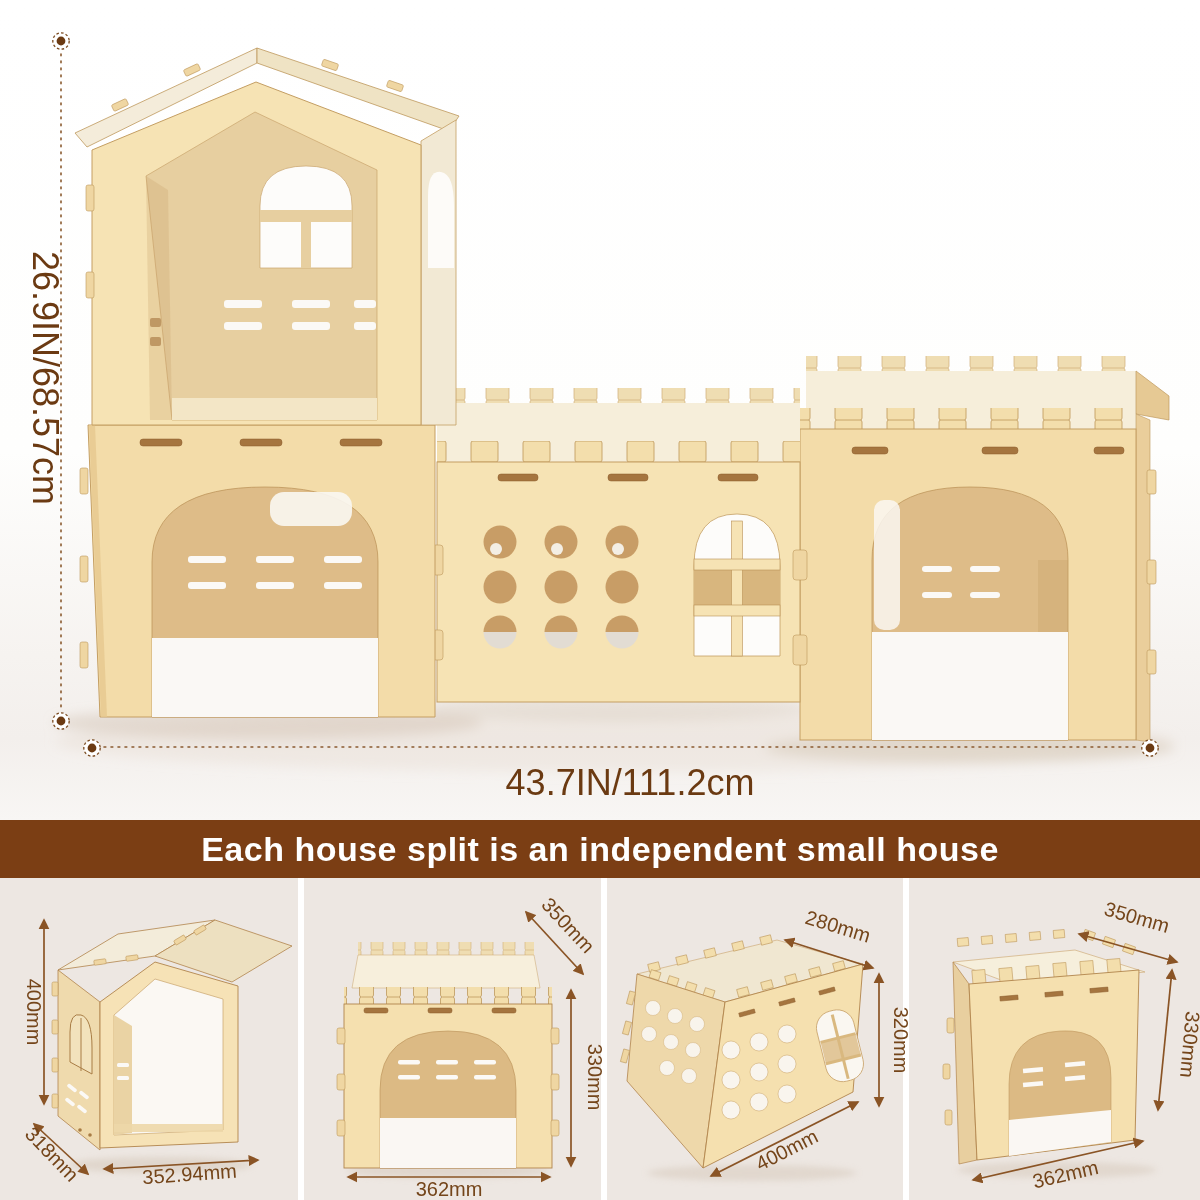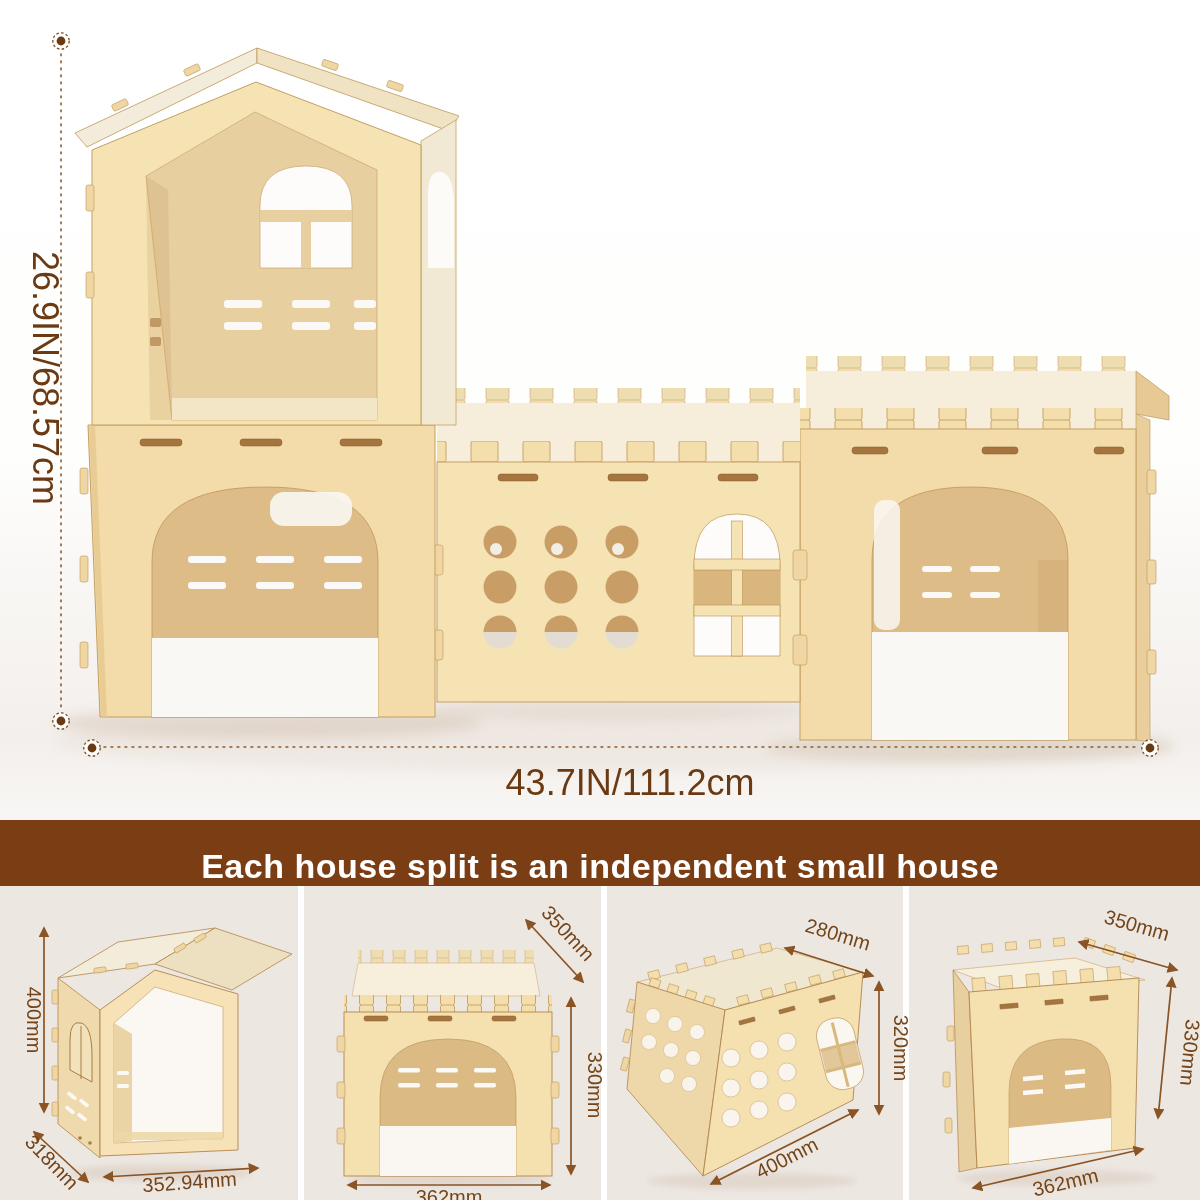--- a/index.html
+++ b/index.html
@@ -1,21 +1,21 @@
 <!DOCTYPE html>
 <html style="--banner_bg: #7B3E14; --banner_text: #FFFFFF; --panel_bg: #EDE7E2; --dim_main: #6B3A12; --dim_panel: #74451A; --dim_line: #8A5A2F; --arrow: #8A5425; --wood_light: #F3DCA9; --wood_bright: #F6E3B4; --wood_interior: #DEBC88; --wood_edge: #C49E62;"><head>
 <meta charset="utf-8">
 <style>
   html,body{margin:0;padding:0;width:1200px;height:1200px;background:#fff;
     font-family:"Liberation Sans",sans-serif;}
   .stage{position:relative;width:1200px;height:1200px;overflow:hidden;}
   .photo{position:relative;width:1200px;height:820px;
     background:linear-gradient(180deg,#ffffff 0%,#fefefd 55%,#f6f3f0 80%,#f3efec 90%,#f8f6f4 100%);}
   .photo svg{display:block;width:1200px;height:820px;}
-  .banner{width:1200px;height:66px;display:flex;align-items:flex-end;justify-content:center;
+  .banner{width:1200px;height:58px;display:flex;align-items:center;justify-content:center;
     background:var(--banner_bg,#7B3E14);}
   .banner span{color:var(--banner_text,#FFFFFF);font-size:34px;font-weight:bold;letter-spacing:.5px;}
   .panels{width:1200px;height:325px;background:#fff;}
   .panels svg{display:block;width:1200px;height:325px;}
   .pbg{fill:var(--panel_bg,#EDE7E2);}
   text{font-family:"Liberation Sans",sans-serif;}
   .dimM{font-size:36px;fill:var(--dim_main,#6B3A12);}
   .dimP{font-size:20px;fill:var(--dim_panel,#74451A);}
   .dotline{stroke:var(--dim_line,#8A5A2F);stroke-width:1.6;stroke-dasharray:1.8 5.2;
     stroke-linecap:round;fill:none;}

